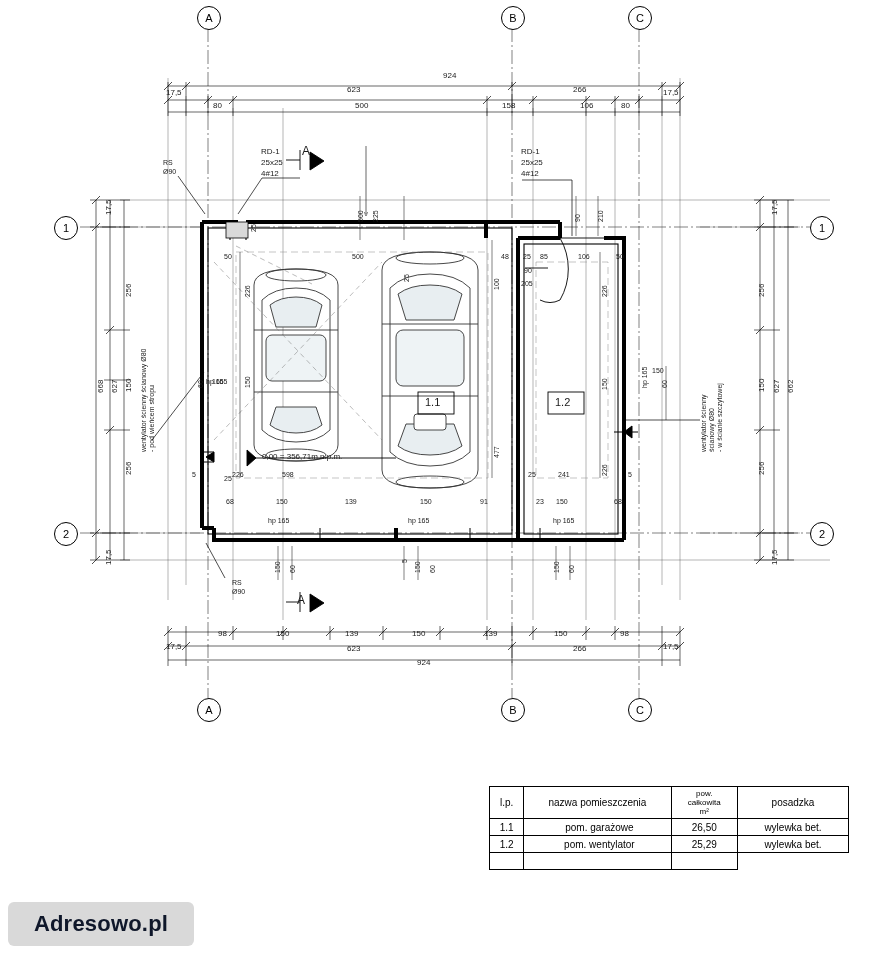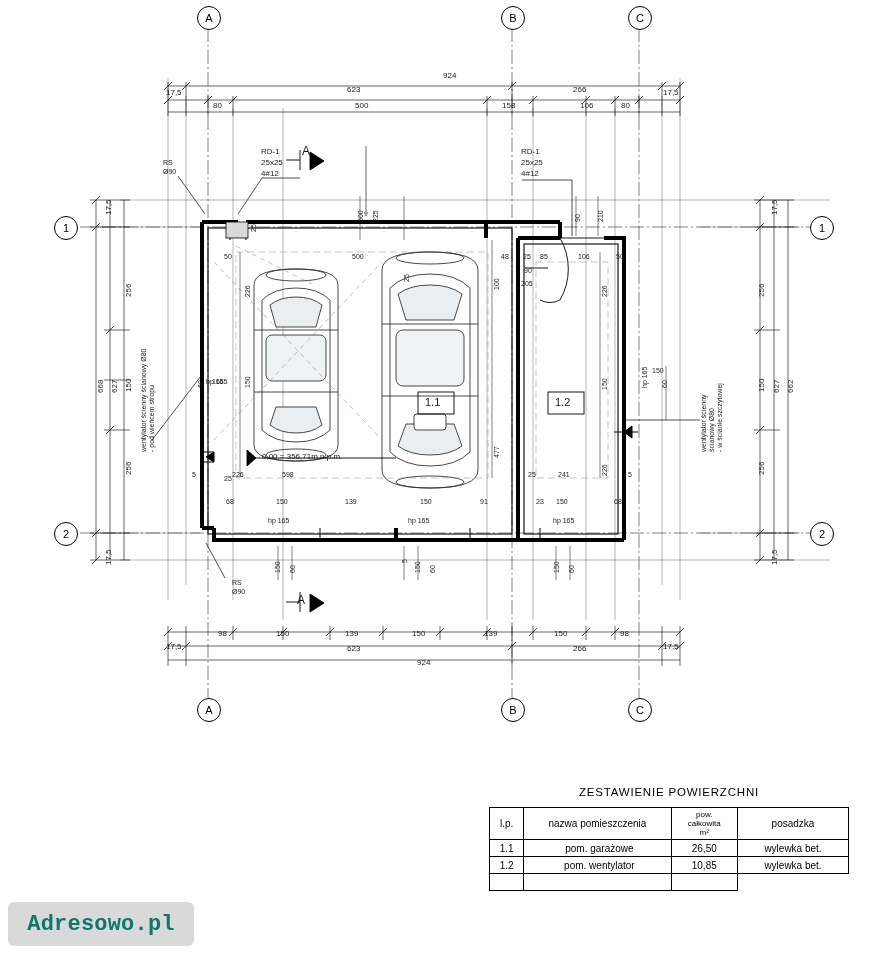--- a/index.html
+++ b/index.html
@@ -84,24 +84,24 @@
     bottom: 14px;
     width: 186px;
     height: 44px;
     background: #d9d9d9;
     border-radius: 6px;
     display: flex;
     align-items: center;
     justify-content: center;
   }
   #watermark span {
-    font-family: Liberation Mono, monospace;
+    font-family: Liberation Sans, sans-serif;
     font-size: 22px;
     font-weight: bold;
-    color: #0f766e;
+    color: #0f172a;
     letter-spacing: 0.2px;
   }
 </style>
 </head>
 <body>
 
 <svg id="plan" viewBox="0 0 886 960">
   <defs>
     <marker id="arrH" markerWidth="8" markerHeight="8" refX="4" refY="4" orient="auto">
       <path d="M0,1 L8,4 L0,7" fill="none" stroke="#000" stroke-width="0.8"></path>
@@ -561,21 +561,20 @@
 <div class="txt xs" style="left:268px;top:516px;"><span>hp 165</span></div>
 <div class="txt xs" style="left:408px;top:516px;"><span>hp 165</span></div>
 <div class="txt xs" style="left:553px;top:516px;"><span>hp 165</span></div>
 <div class="txt xs rot" style="left:640px;top:388px;transform:rotate(-90deg);"><span>hp 165</span></div>
 <div class="txt xs" style="left:206px;top:377px;"><span>hp 165</span></div>
 
 <div class="txt" style="left:425px;top:397px;font-size:11px;"><span>1.1</span></div>
 <div class="txt" style="left:555px;top:397px;font-size:11px;"><span>1.2</span></div>
 
 <div id="table-wrap">
-  <div id="table-title">ZESTAWIENIE  POWIERZCHNI</div>
   <table class="area-table">
     <tbody>
         <tr>
       <th class="lp">l.p.</th>
       <th class="nm">nazwa pomieszczenia</th>
       <th class="pw hd-small">
         <span>pow.</span><br>
         <span>całkowita</span><br>
         <span>m²</span>
       </th>
@@ -583,21 +582,21 @@
     </tr>
     <tr>
       <td class="lp">1.1</td>
       <td class="nm name">pom.  garażowe</td>
       <td class="pw">26,50</td>
       <td class="ps">wylewka bet.</td>
     </tr>
     <tr>
       <td class="lp">1.2</td>
       <td class="nm name">pom.  wentylator</td>
-      <td class="pw">10,85</td>
+      <td class="pw">25,29</td>
       <td class="ps">wylewka bet.</td>
     </tr>
     <tr>
       <td class="lp blank"></td>
       <td class="nm blank"></td>
       <td class="pw blank"></td>
       <td class="ps blank" style="border:none;border-left:1px solid #000;"></td>
     </tr>
   </tbody>
     </table>

